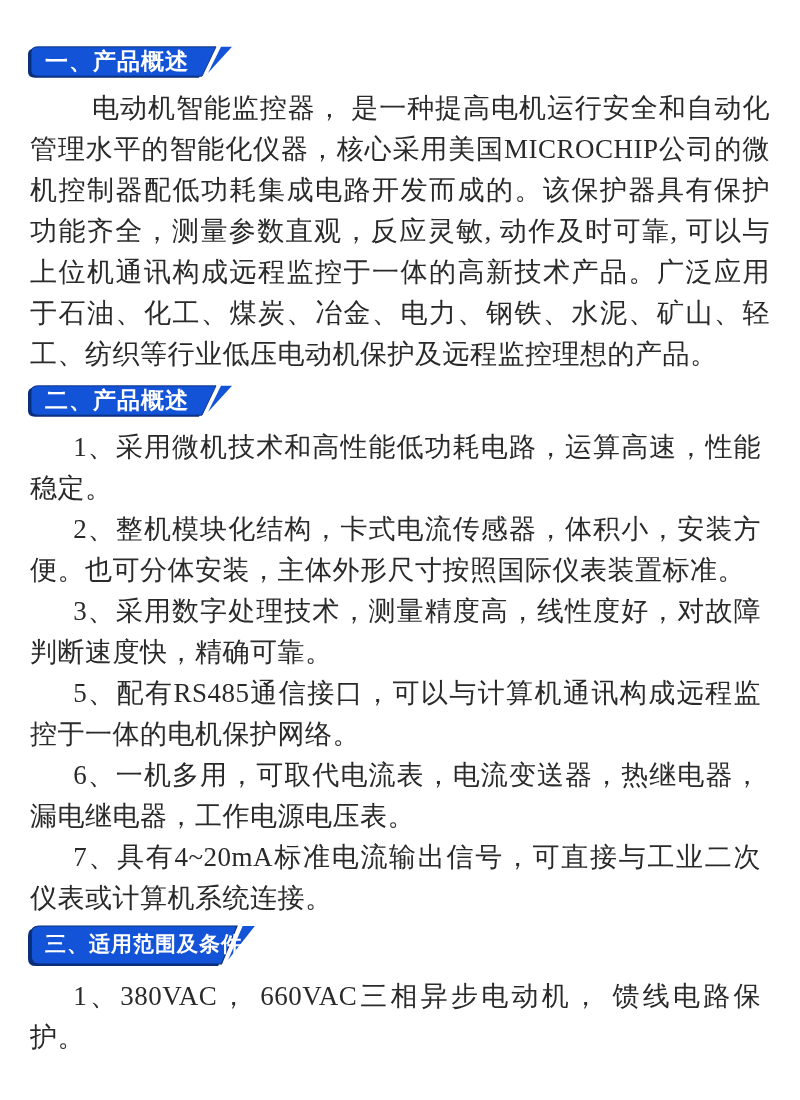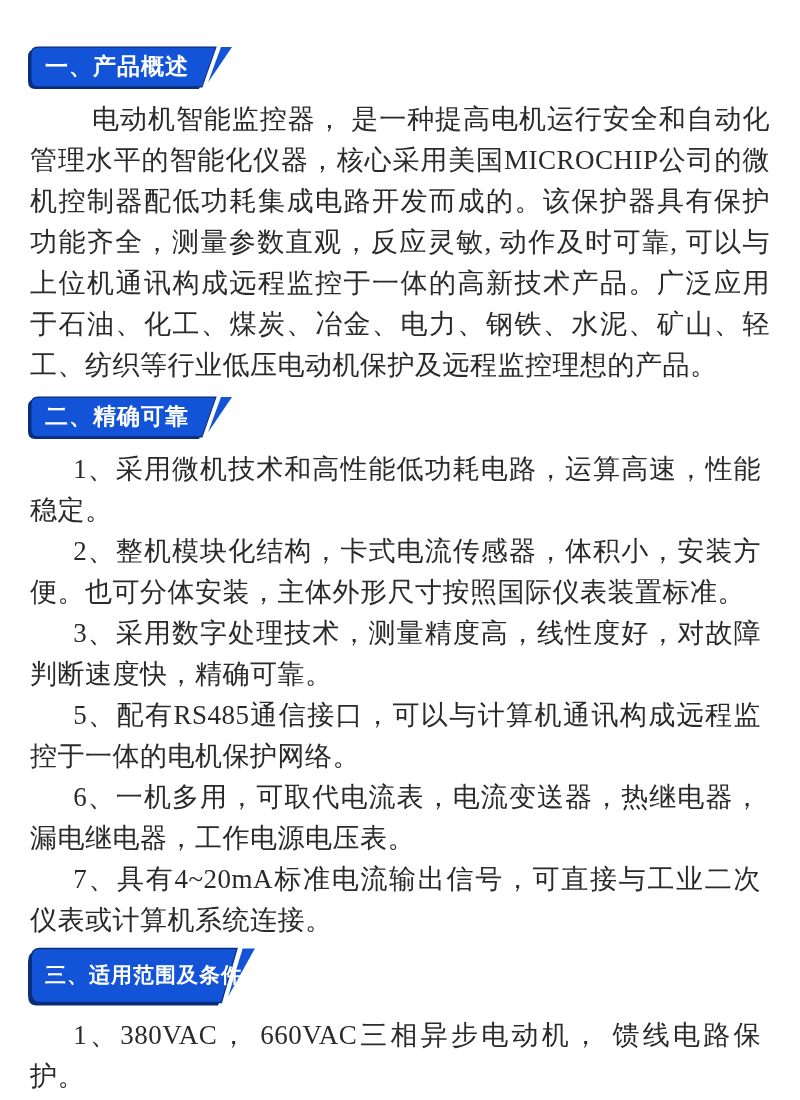--- a/index.html
+++ b/index.html
@@ -12,41 +12,41 @@
   }
   .page{
     width:740px;
     margin:0 auto;
     padding:44px 0 0 0;
     box-sizing:border-box;
   }
   
   .badge{
     position:relative;
-    height:42px;
+    height:31px;
     margin:2px 0 11px -2px;
   }
   .badge svg{
     position:absolute;left:0;top:0;width:100%;height:100%;
     overflow:visible;
   }
   .badge .badge-label{
     position:absolute;
     left:17px;top:50%;
     transform:translateY(-52%);
     color:#ffffff;
     font-family:"Liberation Sans","DejaVu Sans",sans-serif;
     font-weight:bold;
     font-size:23px;
     letter-spacing:1px;
     white-space:nowrap;
   }
   .badge.w1{width:205px;}
   .badge.w2{width:205px;}
-  .badge.w3{width:228px;height:57px;text-align:right;}
+  .badge.w3{width:228px;height:40px;text-align:right;}
   .badge.w3 .badge-label{font-size:21px;}
   
   .para{
     font-size:27px;
     line-height:41px;
     text-align:justify;
     margin:0 0 10px 0;
     letter-spacing:0.5px;
   }
   .para.indent-big{text-indent:2.3em;}
@@ -71,21 +71,21 @@
     <p class="para indent-big">电动机智能监控器， 是一种提高电机运行安全和自动化管理水平的智能化仪器，核心采用美国MICROCHIP公司的微机控制器配低功耗集成电路开发而成的。该保护器具有保护功能齐全，测量参数直观，反应灵敏, 动作及时可靠, 可以与上位机通讯构成远程监控于一体的高新技术产品。广泛应用于石油、化工、煤炭、冶金、电力、钢铁、水泥、矿山、轻工、纺织等行业低压电动机保护及远程监控理想的产品。</p>
   </div>
 
   <div class="sec">
     <div class="badge w2">
       <svg viewBox="0 0 205 38" preserveAspectRatio="none">
         <path d="M10 1 H188 L174 37 H10 Q3 37 3 30 V8 Q3 1 10 1 Z" transform="translate(-3,2)" fill="#0b2e7b"></path>
         <path d="M10 1 H188 L174 37 H10 Q3 37 3 30 V8 Q3 1 10 1 Z" fill="#1253d8" stroke="#0b2e7b" stroke-width="1"></path>
         <polygon points="193,1 204,1 180,33" fill="#1253d8"></polygon>
       </svg>
-      <span class="badge-label">二、精确可靠</span>
+      <span class="badge-label">二、产品概述</span>
     </div>
     <div class="list">
       <p class="para">1、采用微机技术和高性能低功耗电路，运算高速，性能稳定。</p>
       <p class="para">2、整机模块化结构，卡式电流传感器，体积小，安装方便。也可分体安装，主体外形尺寸按照国际仪表装置标准。</p>
       <p class="para">3、采用数字处理技术，测量精度高，线性度好，对故障判断速度快，精确可靠。</p>
       <p class="para">5、配有RS485通信接口，可以与计算机通讯构成远程监控于一体的电机保护网络。</p>
       <p class="para">6、一机多用，可取代电流表，电流变送器，热继电器，漏电继电器，工作电源电压表。</p>
       <p class="para">7、具有4~20mA标准电流输出信号，可直接与工业二次仪表或计算机系统连接。</p>
     </div>
   </div>

